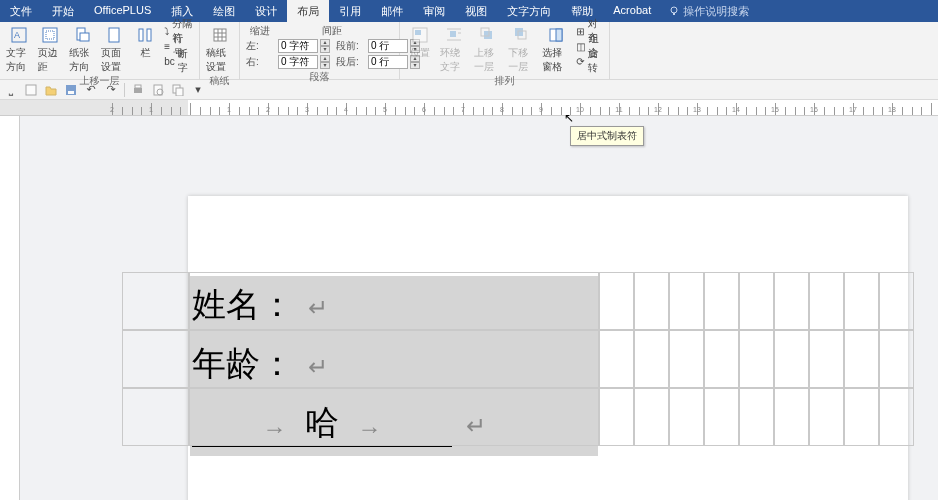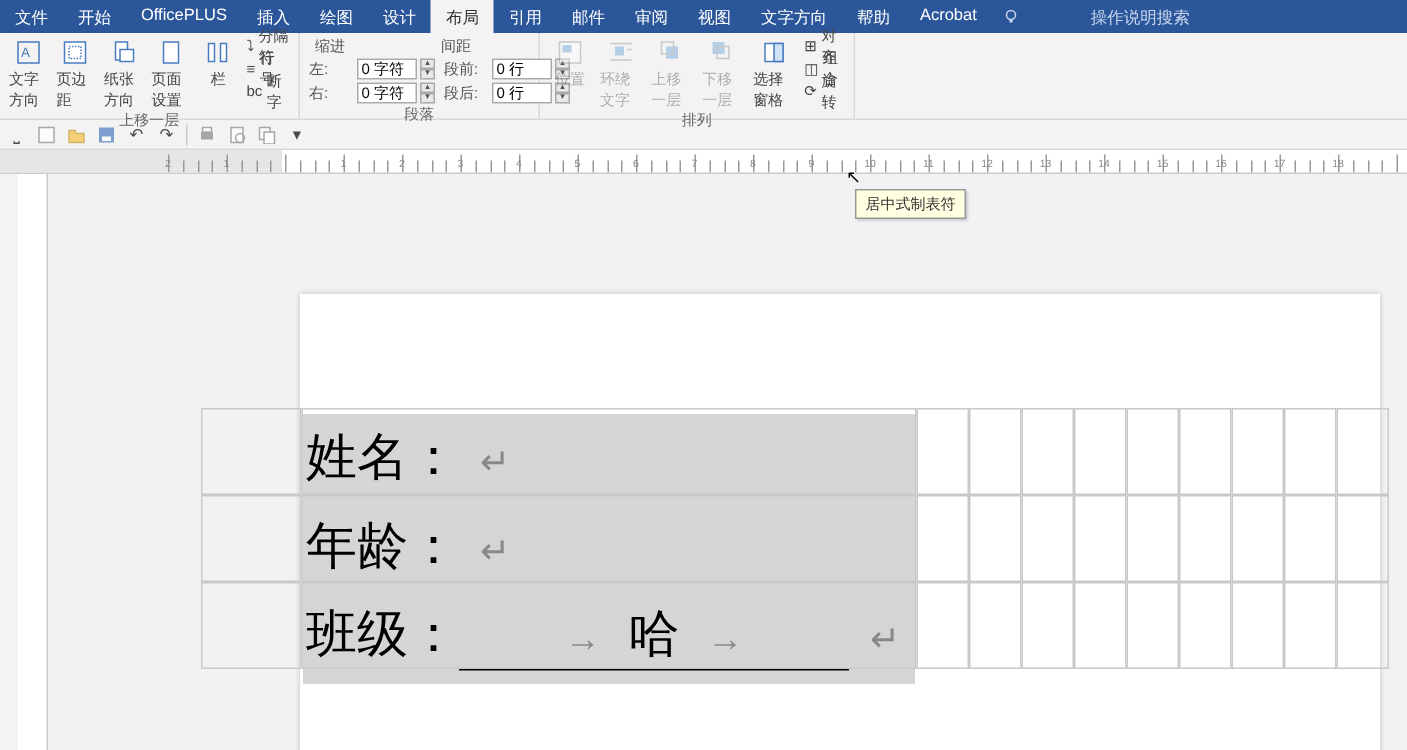--- a/index.html
+++ b/index.html
@@ -2,21 +2,21 @@
 <html><head>
 <meta charset="utf-8">
 <style>
   * { margin: 0; padding: 0; box-sizing: border-box; }
   body { font-family: "Microsoft YaHei", sans-serif; font-size: 11px; background: #f3f3f3; overflow: hidden; width: 938px; height: 500px; position: relative; }
 
   
   .tabs { background: #2b579a; display: flex; height: 22px; }
   .tab { padding: 4px 10px; color: #fff; font-size: 11px; cursor: pointer; }
   .tab.active { background: #f3f3f3; color: #333; }
-  .search-hint { display: flex; align-items: center; color: #c9d7ee; padding: 0 8px; font-size: 11px; gap: 44px; }
+  .search-hint { display: flex; align-items: center; color: #c9d7ee; padding: 0 8px; font-size: 11px; }
   .search-hint svg { margin-right: 4px; }
 
   
   .ribbon { background: #f3f3f3; height: 58px; border-bottom: 1px solid #d9d9d9; display: flex; }
   .group { border-right: 1px solid #d9d9d9; padding: 2px 6px 0 6px; display: flex; flex-direction: column; justify-content: space-between; }
   .group-body { display: flex; gap: 6px; align-items: flex-start; flex: 1; }
   .group-label { text-align: center; font-size: 10px; color: #666; height: 14px; line-height: 14px; }
 
   .big-btn { display: flex; flex-direction: column; align-items: center; width: 34px; font-size: 10px; color: #444; gap: 2px; padding-top: 2px; }
   .big-btn.disabled { opacity: .4; }
@@ -37,21 +37,21 @@
 
   
   .ruler { height: 16px; background: #fff; border-bottom: 1px solid #ccc; position: relative; font-size: 7px; color: #888; overflow: hidden; }
   .ruler-inner { position: absolute; left: 24px; right: 0; top: 0; bottom: 0; }
   .tick { position: absolute; bottom: 0; height: 8px; border-left: 1px solid #999; }
   .tick.major { height: 12px; }
   .tick-label { position: absolute; bottom: 2px; font-size: 7px; color: #888; transform: translateX(-50%); }
   .ruler-margin { position: absolute; top: 0; bottom: 0; background: #e6e6e6; }
 
   
-  .workspace { position: absolute; top: 116px; left: 0; right: 0; bottom: 0; background: #f1f2f4; overflow: hidden; margin-left: 12px; }
+  .workspace { position: absolute; top: 116px; left: 0; right: 0; bottom: 0; background: #f1f2f4; overflow: hidden; }
   .vruler { position: absolute; left: 0; top: 0; bottom: 0; width: 20px; background: #fff; border-right: 1px solid #ccc; }
   .page { position: absolute; left: 188px; top: 80px; width: 720px; height: 400px; background: #fff; box-shadow: 0 0 4px rgba(0,0,0,.2); }
 
   
   .table-grid { position: absolute; top: 156px; left: 122px; width: 800px; }
   .grid-row { display: flex; height: 58px; }
   .grid-cell { border: 1px solid #c9c9c9; }
 
   
   .sel { position: absolute; }
@@ -153,24 +153,41 @@
           </div>
         <div class="small-item">
             <span>bc</span>
             <span>断字</span>
           </div>
       </div>
     </div>
     <div class="group-label">上移一层</div>
   </div>
 
+  <div class="group" style="width:40px;">
+    <div class="group-body">
+      <div class="big-btn">
+        <div class="icon-box">
+            <svg width="16" height="16">
+              <rect x="2" y="2" width="12" height="12" fill="#fff" stroke="#888"></rect>
+              <line x1="2" y1="6" x2="14" y2="6" stroke="#888"></line>
+              <line x1="2" y1="10" x2="14" y2="10" stroke="#888"></line>
+              <line x1="6" y1="2" x2="6" y2="14" stroke="#888"></line>
+              <line x1="10" y1="2" x2="10" y2="14" stroke="#888"></line>
+            </svg>
+          </div>
+        <span>稿纸设置</span>
+      </div>
+    </div>
+    <div class="group-label">稿纸</div>
+  </div>
 
   <div class="group" style="width:160px;">
     <div class="group-body" style="flex-direction:column; gap:0;">
-      <div style="display:flex; gap:18px; font-size:10px; color:#555; padding-left:4px;">
+      <div style="display:flex; gap:6px; font-size:10px; color:#555; padding-left:4px;">
         <span>缩进</span>
         <span style="margin-left:46px;">间距</span>
       </div>
       <div style="display:flex; gap:6px;">
         <div>
           <div class="spin-row">
             <span class="spin-label">左:</span>
             <input class="spin-input" value="0 字符" style="">
             <div class="spin-btns">
                 <div>▴</div>
@@ -485,21 +502,20 @@
 
   <div class="doc-line" style="top:166px;left:192px;">
     <span>姓名：</span>
     <span class="para-mark">↵</span>
   </div>
   <div class="doc-line" style="top:225px;left:192px;">
     <span>年龄：</span>
     <span class="para-mark">↵</span>
   </div>
   <div class="doc-line" style="top:284px;left:192px;">
-    <span>班级：</span>
     <span class="underline-field">
       <span class="tab-arrow">→</span>
       <span>哈</span>
       <span class="tab-arrow">→</span>
     </span>
     <span class="para-mark">↵</span>
   </div>
 
 </div>
 

